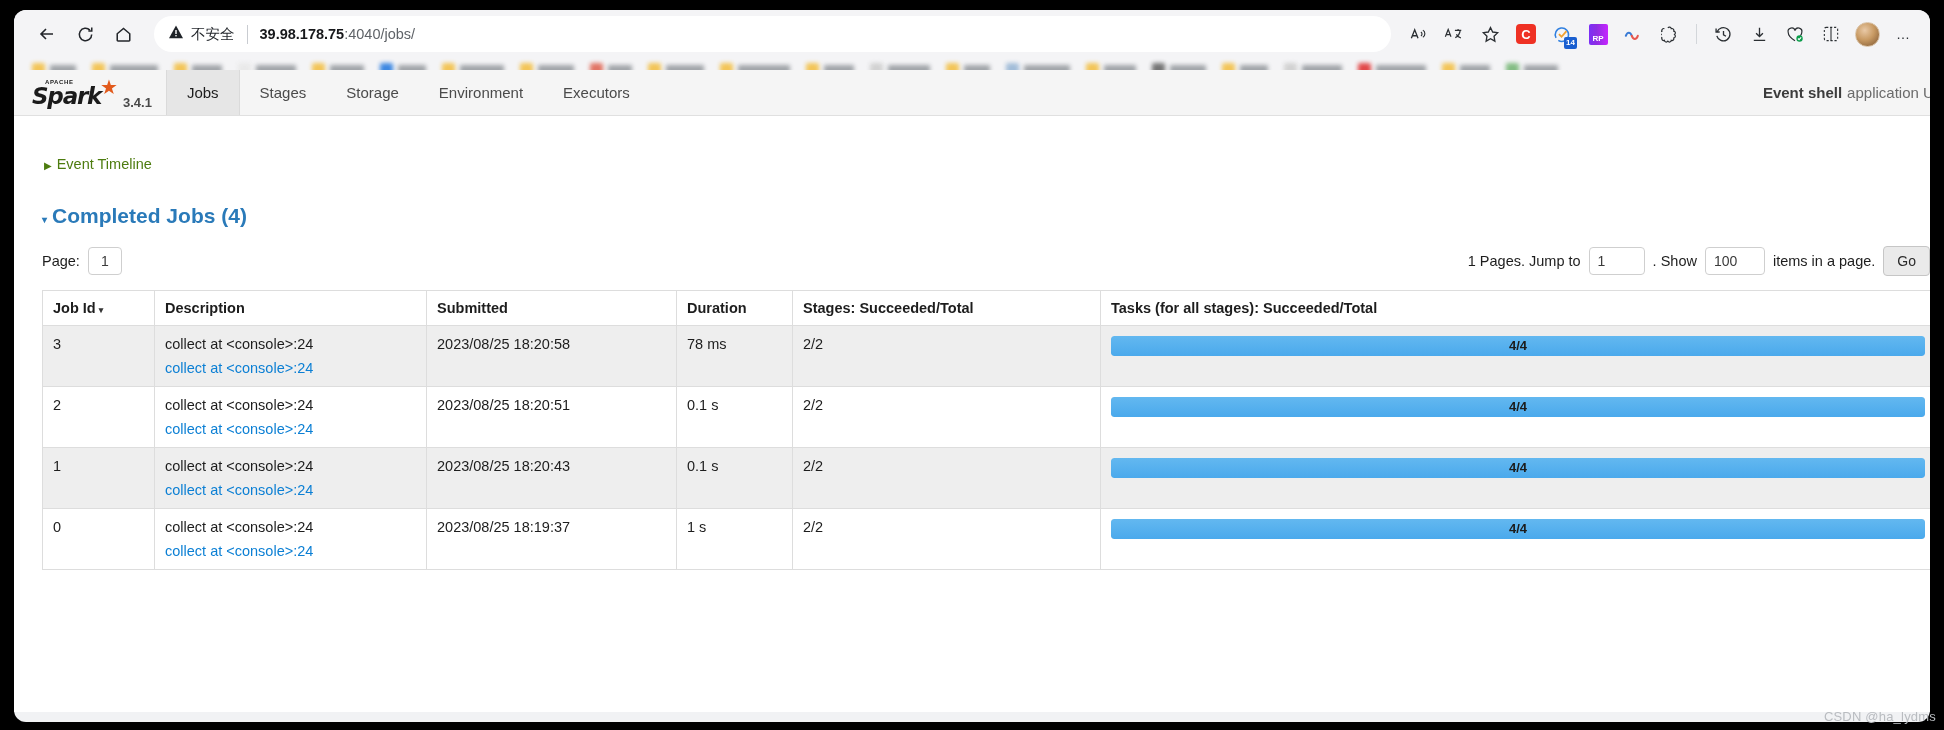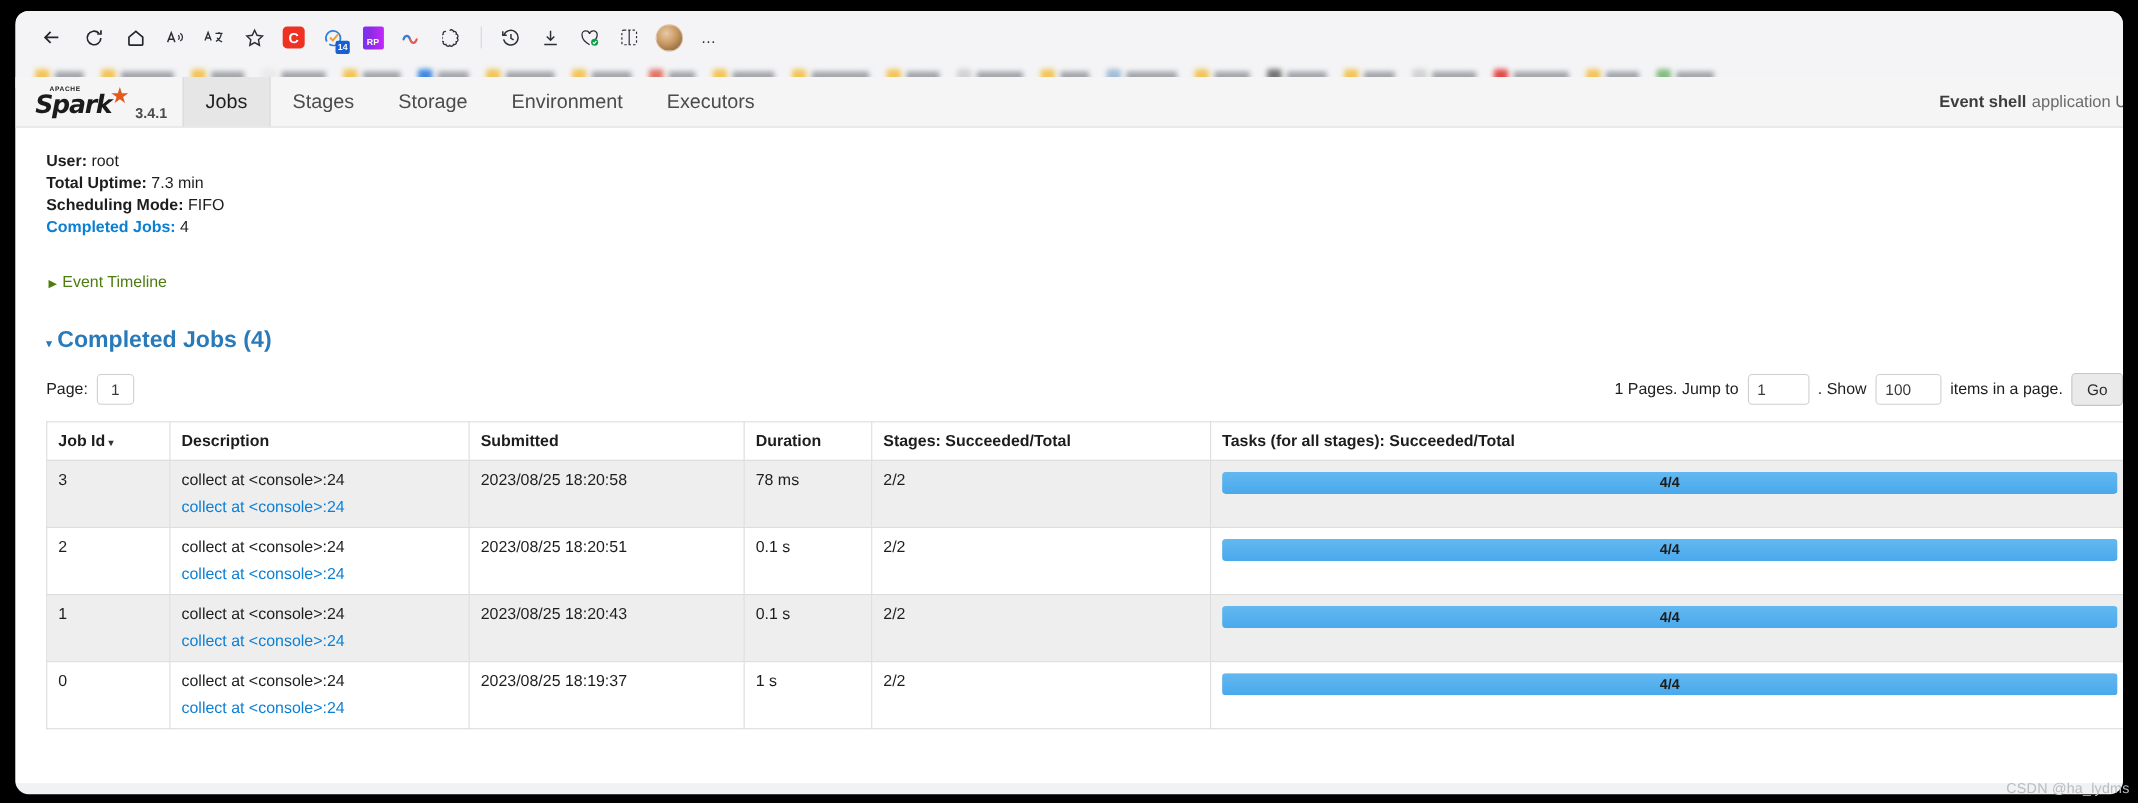--- a/index.html
+++ b/index.html
@@ -187,21 +187,21 @@
   #spark-version {
     font-size: 13px;
     color: #4a4a4a;
     font-weight: bold;
     align-self: flex-end;
     padding-bottom: 5px;
   }
   .nav-tab {
     display: flex; align-items: center;
     padding: 0 20px;
-    font-size: 18px;
+    font-size: 15px;
     color: #4b4b4b;
     text-decoration: none;
   }
   .nav-tab.active {
     background: #e6e6e6;
     color: #1d1d1d;
     border-left: 1px solid #dadada;
     border-right: 1px solid #dadada;
   }
   #app-name {
@@ -384,20 +384,32 @@
         <path d="M16.5 10a6.5 6.5 0 1 1-1.9-4.6"></path>
         <path d="M16.6 2.6v3.6h-3.6"></path>
       </svg>
     </div>
     <div class="nav-btn">
       <svg width="19" height="19" viewBox="0 0 20 20" fill="none" stroke="currentColor" stroke-width="1.6">
         <path d="M3.4 9.2 10 3.6l6.6 5.6V16a.8.8 0 0 1-.8.8H4.2a.8.8 0 0 1-.8-.8z"></path>
       </svg>
     </div>
 
+    <div id="omnibox">
+      <span id="warn-icon">
+        <svg width="16" height="16" viewBox="0 0 16 16">
+          <path d="M8 1.4 15 14.2H1z" fill="#1f2328"></path>
+          <rect x="7.3" y="6" width="1.4" height="4" fill="#fff"></rect>
+          <rect x="7.3" y="11" width="1.4" height="1.4" fill="#fff"></rect>
+        </svg>
+      </span>
+      <span id="warn-text">不安全</span>
+      <span id="omni-sep"></span>
+      <span id="url-wrap"><span id="url-host">39.98.178.75</span><span id="url-path">:4040/jobs/</span></span>
+    </div>
 
     <div id="toolbar-right">
       <div class="tb-icon">
         <svg width="19" height="19" viewBox="0 0 20 20" fill="none" stroke="currentColor" stroke-width="1.4">
           <path d="M2.5 14 6 5l3.5 9M3.7 11.3h4.6"></path>
           <path d="M12.5 7.5c1.6.7 1.6 3.3 0 4M14.6 5.6c2.8 1.3 2.8 6 0 7.3" stroke-width="1.2"></path>
         </svg>
       </div>
       <div class="tb-icon">
         <svg width="20" height="18" viewBox="0 0 22 18" fill="none" stroke="currentColor" stroke-width="1.3">
@@ -581,38 +593,20 @@
 
       <div id="app-name">
         <b>Event shell</b>
         <span>application UI</span>
       </div>
     </div>
 
     <div id="content">
 
 
-      <ul id="summary">
-        <li>
-          <strong>User:</strong>
-          <span>root</span>
-        </li>
-        <li>
-          <strong>Total Uptime:</strong>
-          <span>7.3 min</span>
-        </li>
-        <li>
-          <strong>Scheduling Mode:</strong>
-          <span>FIFO</span>
-        </li>
-        <li>
-          <strong class="blue">Completed Jobs:</strong>
-          <span>4</span>
-        </li>
-      </ul>
 
       <a id="event-timeline-toggle" href="#"><span class="caret-right">▶</span><span>Event Timeline</span></a>
 
       <h2 id="completed-heading"><span class="caret-down">▾</span><span>Completed Jobs (4)</span></h2>
 
       
       <div class="pager-row">
         <div class="pager-left">
           <span>Page:</span>
           <span class="pg-input small">1</span>

